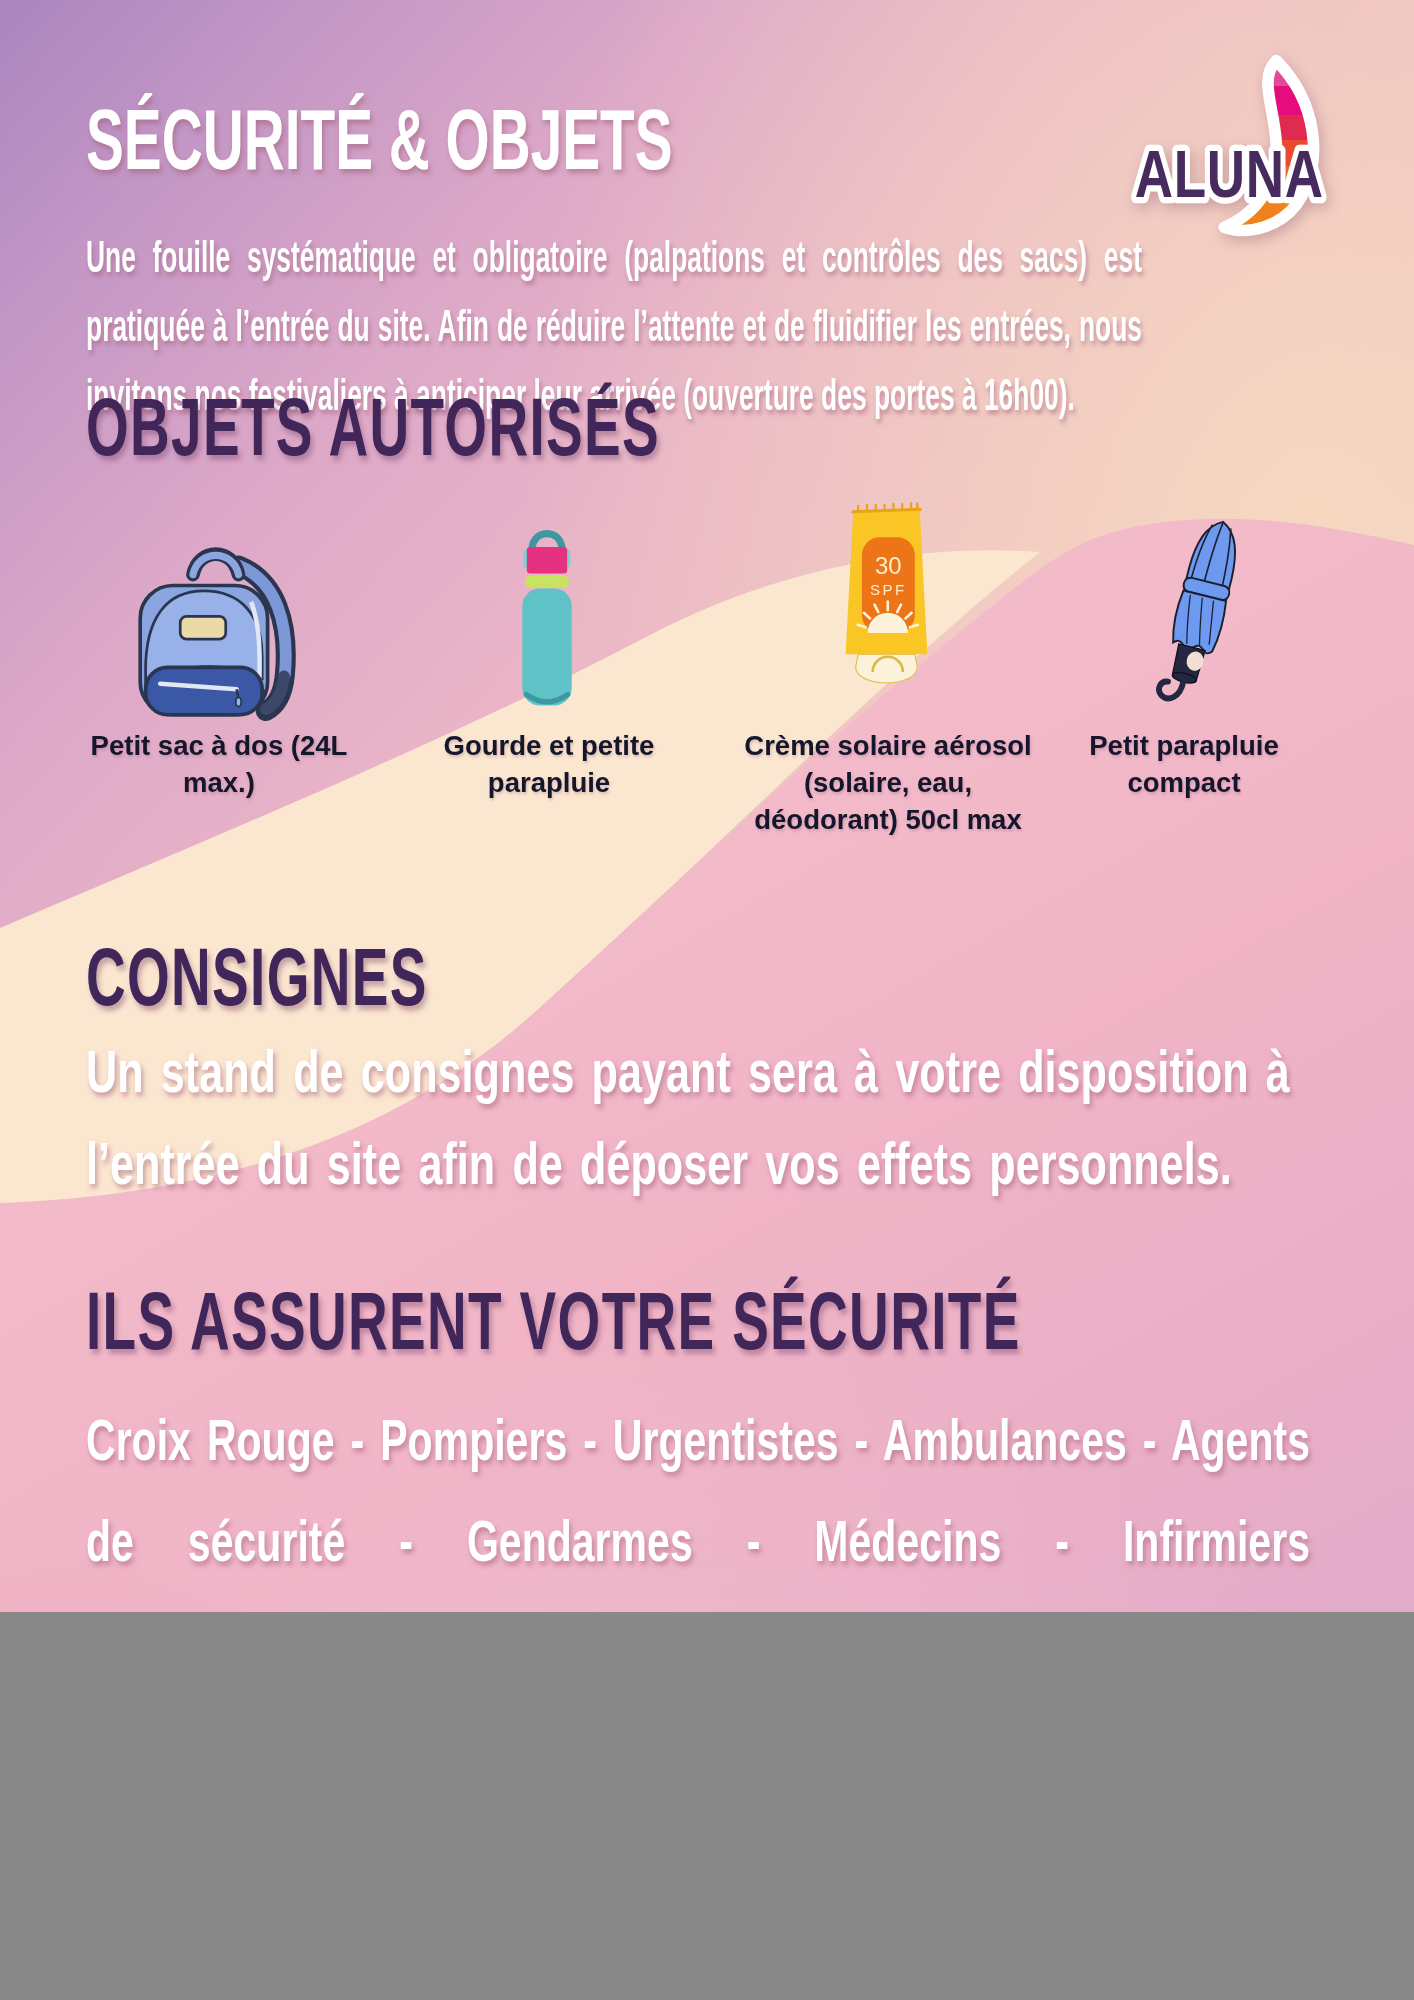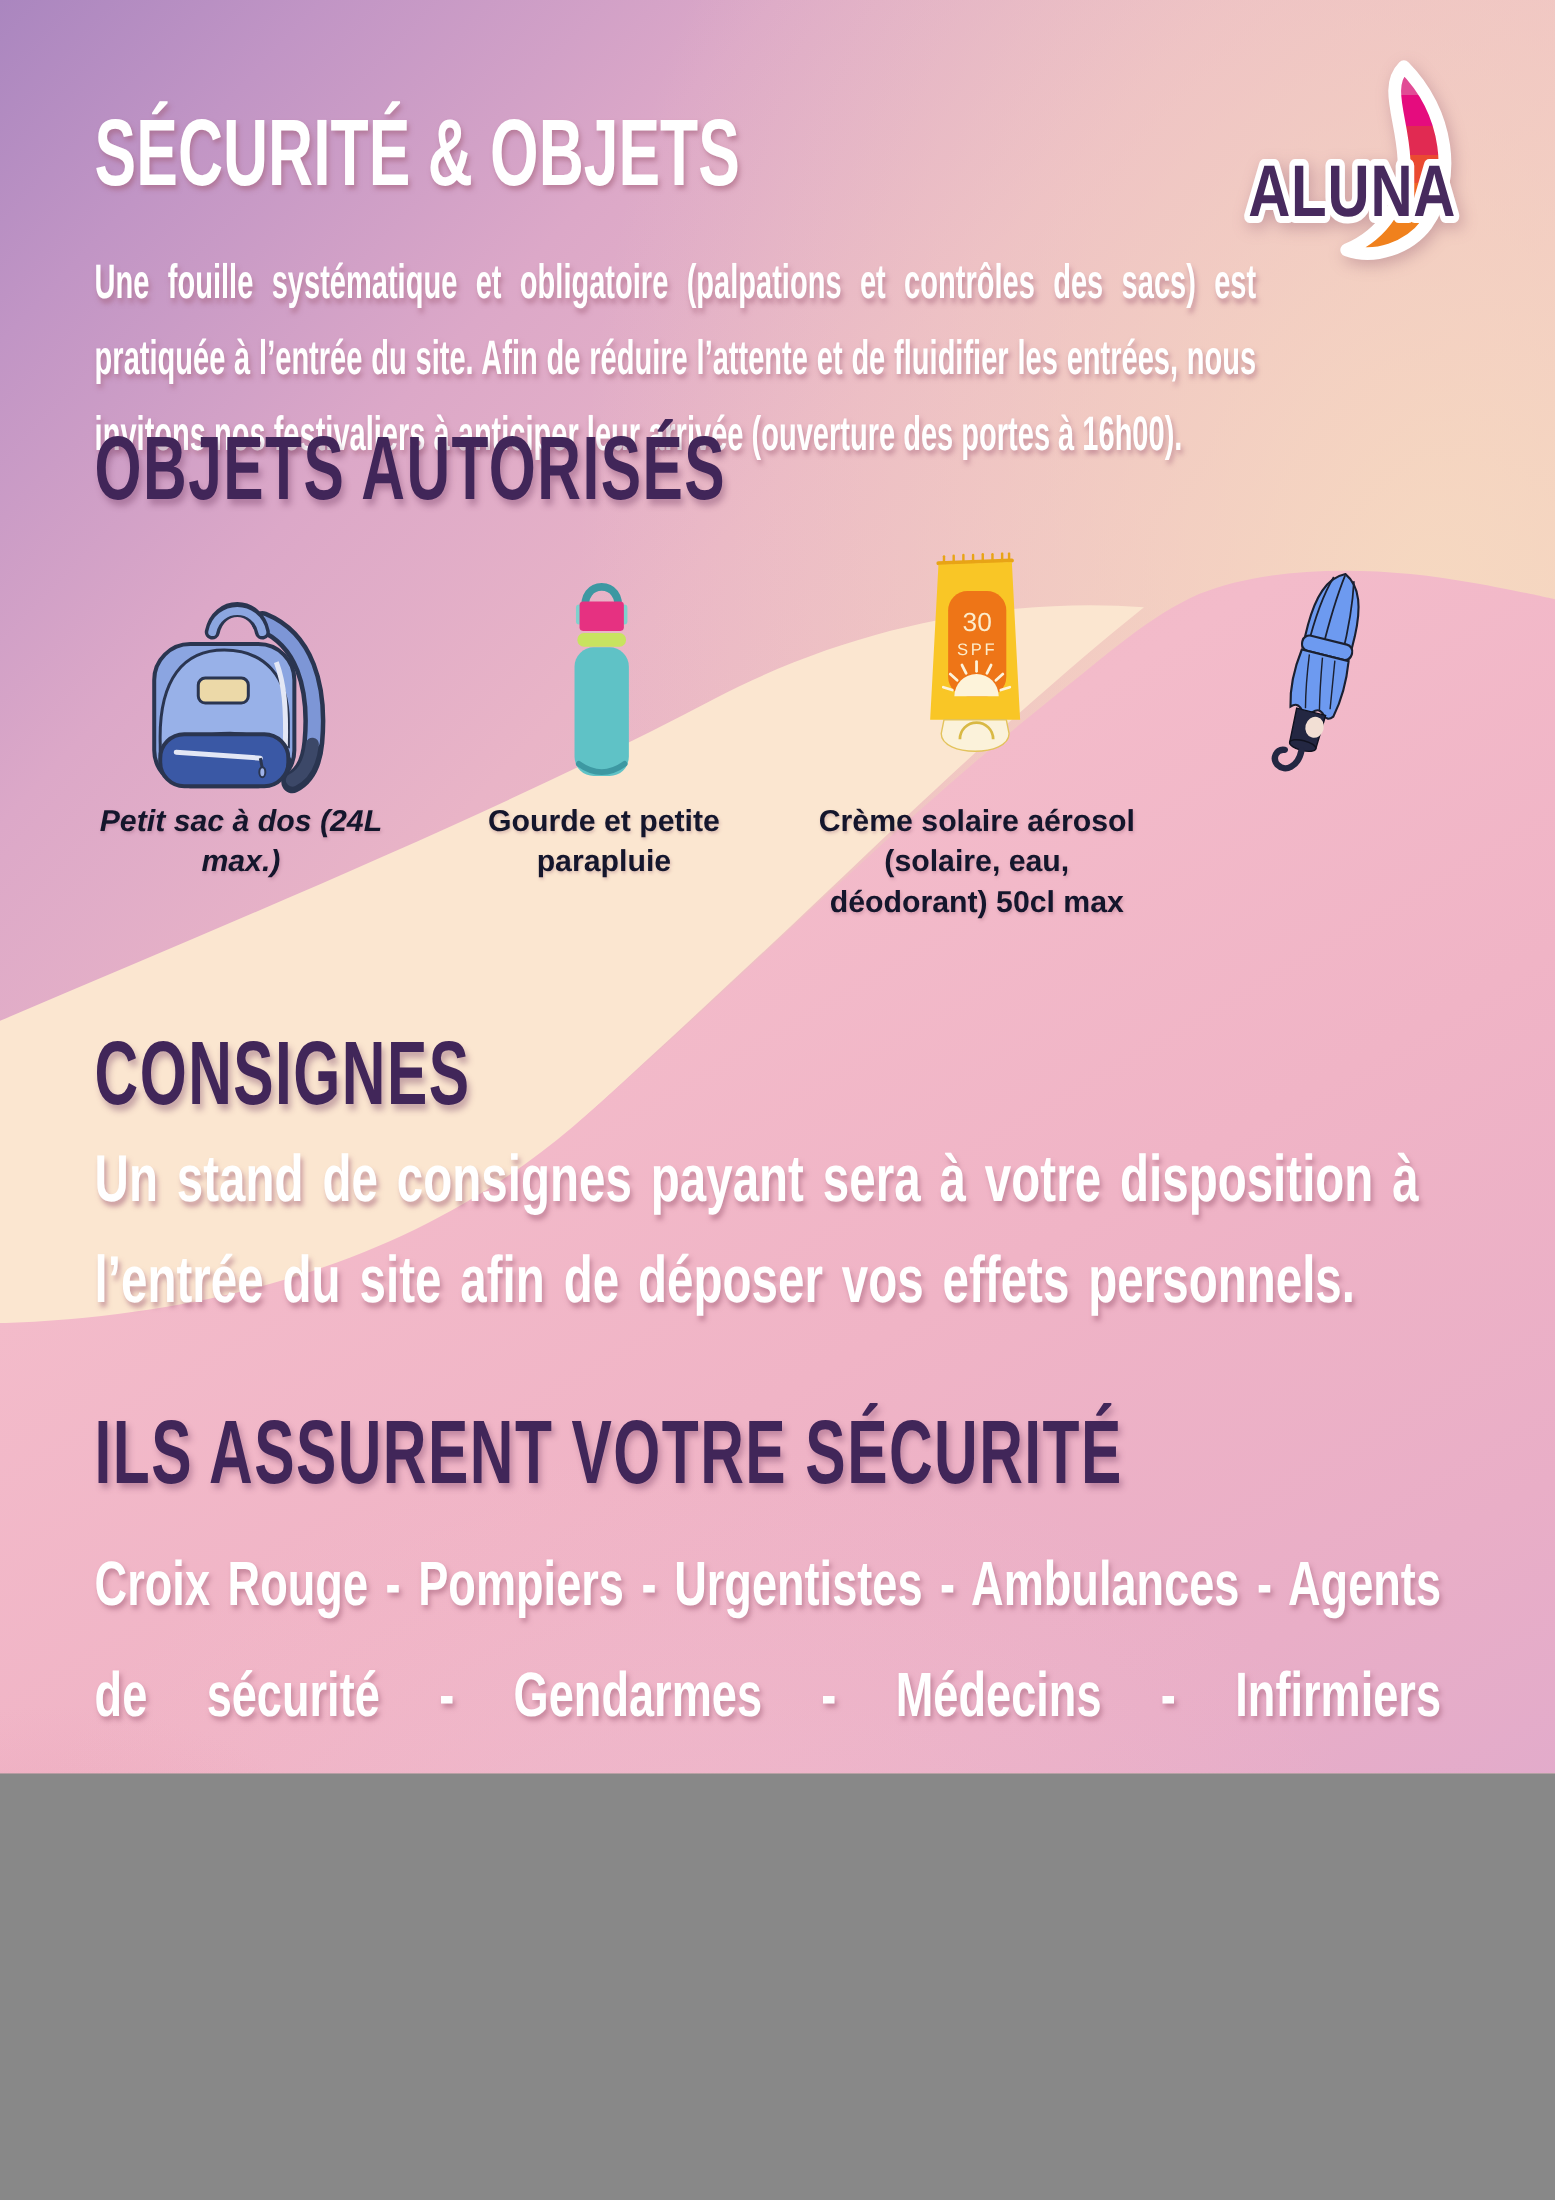--- a/index.html
+++ b/index.html
@@ -177,23 +177,24 @@
         <path d="M 82,130 C 86,155 90,178 96,204"></path>
         <path d="M 100,130 C 103,150 106,170 110,198"></path>
       </g>
       <path d="M 64,208 L 106,208 L 104,256 C 104,265 66,265 66,256 Z" fill="#232742" stroke="#10121f" stroke-width="2"></path>
       <ellipse cx="85" cy="257" rx="19" ry="7" fill="#232742" stroke="#10121f" stroke-width="2"></ellipse>
       <ellipse cx="95" cy="228" rx="13" ry="15" fill="#f2dfd4"></ellipse>
       <path d="M 85,264 C 86,288 70,300 57,292 C 47,285 50,270 62,269" fill="none" stroke="#232742" stroke-width="9" stroke-linecap="round"></path>
     </g>
   </svg>
 
-  <div class="caption" style="left:88px;top:727px;width:262px;font-style:italic;">Petit sac à dos (24L max.)</div>
+  <div class="caption" style="left:88px;top:727px;width:262px;">Petit sac à dos (24L max.)</div>
   <div class="caption" style="left:418px;top:727px;width:262px;">Gourde et petite parapluie</div>
   <div class="caption" style="left:735px;top:727px;width:306px;">Crème solaire aérosol (solaire, eau, déodorant) 50cl max</div>
+  <div class="caption" style="left:1052px;top:727px;width:264px;">Petit parapluie compact</div>
 
   <div class="abs cond h-purple" style="left:86px;top:932px;font-size:82px;line-height:1.1;transform:scaleX(.67);">CONSIGNES</div>
 
   <div class="abs cond t-white" style="left:86px;top:1026px;width:1700px;font-size:60px;line-height:92px;transform:scaleX(.72);word-spacing:.12em;">Un stand de consignes payant sera à votre disposition à l’entrée du site afin de déposer vos effets personnels.</div>
 
   <div class="abs cond h-purple" style="left:86px;top:1276px;font-size:82px;line-height:1.1;transform:scaleX(.67);">ILS ASSURENT VOTRE SÉCURITÉ</div>
 
   <div class="abs cond t-white" style="left:86px;top:1390px;width:1700px;font-size:57px;line-height:101px;transform:scaleX(.72);text-align:justify;text-align-last:justify;word-spacing:.1em;">Croix Rouge - Pompiers - Urgentistes - Ambulances - Agents de sécurité - Gendarmes - Médecins - Infirmiers</div>
 
   <div class="rule" style="left:404px;top:1714px;width:574px;height:7px;"></div>

